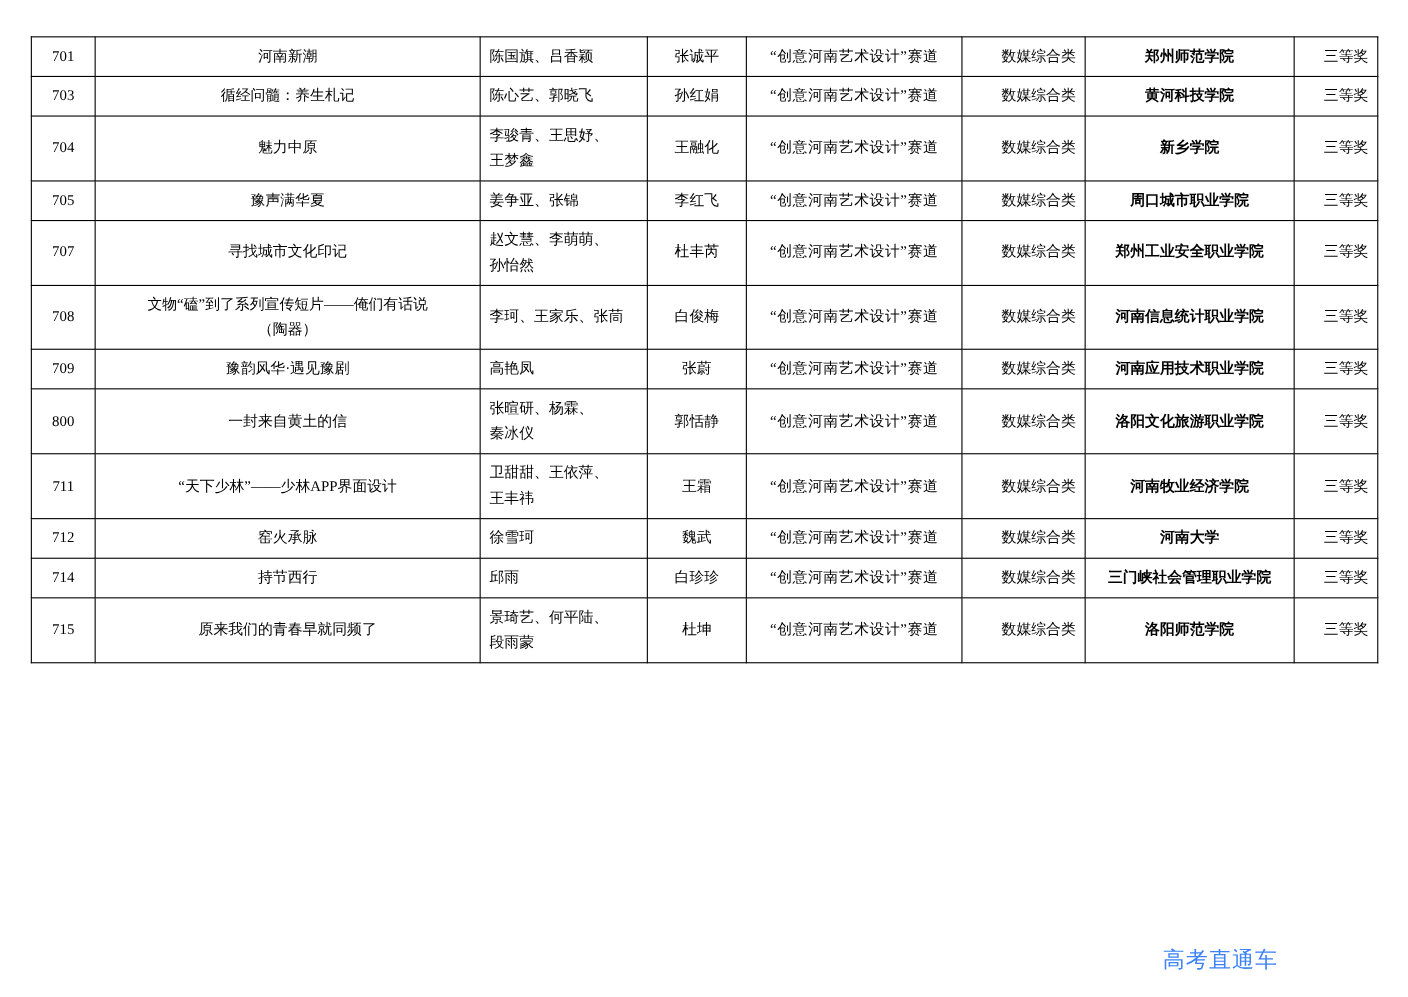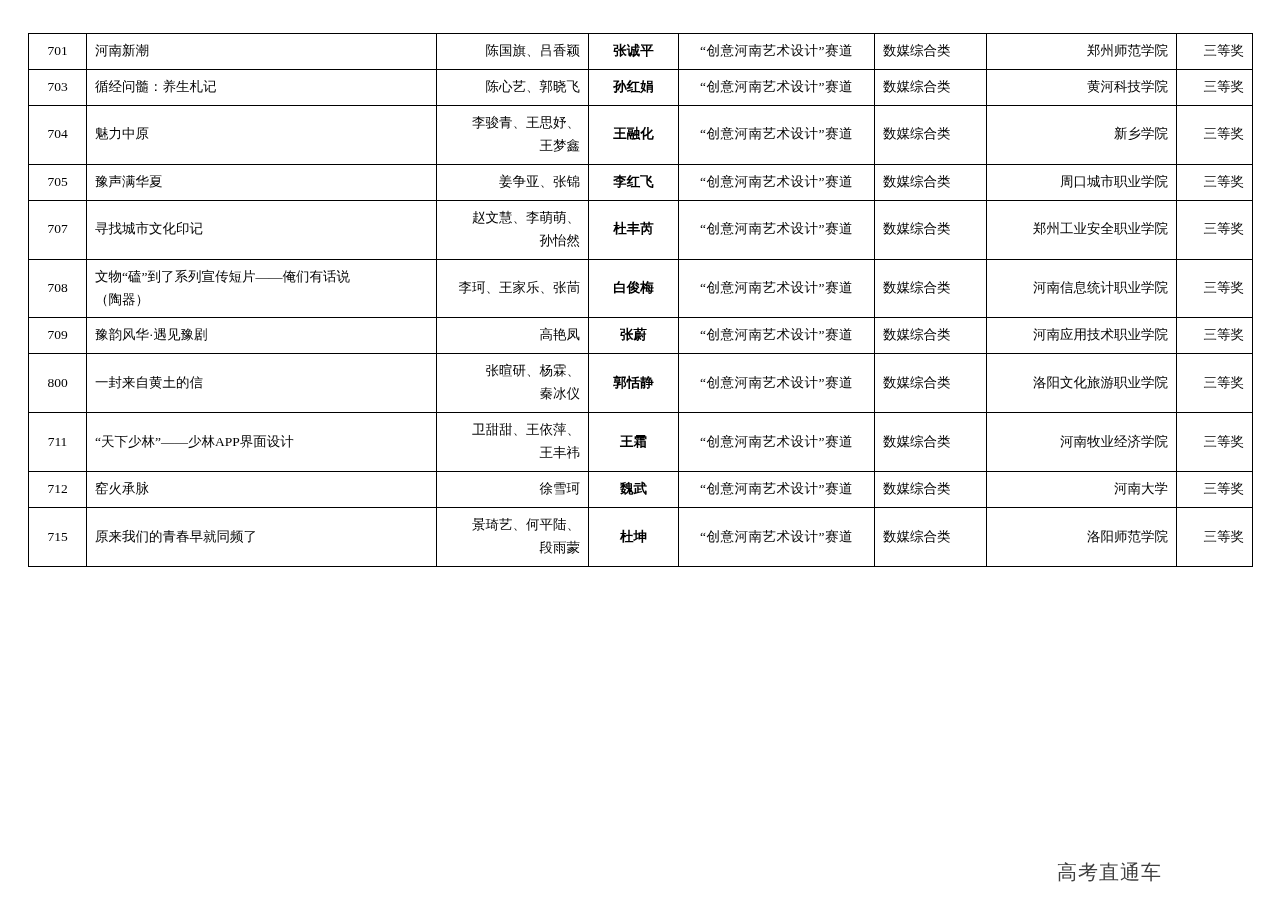--- a/index.html
+++ b/index.html
@@ -45,34 +45,34 @@
   col.c-no    { width: 58px; }
   col.c-title { width: 350px; }
   col.c-author{ width: 152px; }
   col.c-tutor { width: 90px; }
   col.c-track { width: 196px; }
   col.c-cat   { width: 112px; }
   col.c-school{ width: 190px; }
   col.c-award { width: 76px; }
 
   td.no      { text-align: center; }
-  td.title   { text-align: left; padding-left: 12px; }
-  td.author  { text-align: right; padding-left: 10px; }
-  td.tutor   { text-align: center; font-weight: bold; }
+  td.title   { text-align: center; padding-left: 12px; }
+  td.author  { text-align: left; padding-left: 10px; }
+  td.tutor   { text-align: center; }
   td.track   { text-align: center; letter-spacing: 0.5px; }
-  td.cat     { text-align: left; }
-  td.school  { text-align: right; padding-left: 10px; }
+  td.cat     { text-align: right; }
+  td.school  { text-align: center; padding-left: 10px; font-weight: bold; }
   td.award   { text-align: right; }
 
   .watermark {
     position: absolute;
     right: 30px;
     bottom: 20px;
     font-size: 20px;
-    color: #404040;
+    color: #3b82f6;
     font-family: "Liberation Serif", "DejaVu Serif", serif;
     letter-spacing: 1px;
   }
 </style>
 </head>
 <body>
 
 <div class="page">
   <div class="table-wrap">
     <table class="award-table">
@@ -186,20 +186,30 @@
             <td class="no">712</td>
             <td class="title">窑火承脉</td>
             <td class="author">徐雪珂</td>
             <td class="tutor">魏武</td>
             <td class="track">“创意河南艺术设计”赛道</td>
             <td class="cat">数媒综合类</td>
             <td class="school">河南大学</td>
             <td class="award">三等奖</td>
           </tr>
           <tr>
+            <td class="no">714</td>
+            <td class="title">持节西行</td>
+            <td class="author">邱雨</td>
+            <td class="tutor">白珍珍</td>
+            <td class="track">“创意河南艺术设计”赛道</td>
+            <td class="cat">数媒综合类</td>
+            <td class="school">三门峡社会管理职业学院</td>
+            <td class="award">三等奖</td>
+          </tr>
+          <tr>
             <td class="no">715</td>
             <td class="title">原来我们的青春早就同频了</td>
             <td class="author">景琦艺、何平陆、
 段雨蒙</td>
             <td class="tutor">杜坤</td>
             <td class="track">“创意河南艺术设计”赛道</td>
             <td class="cat">数媒综合类</td>
             <td class="school">洛阳师范学院</td>
             <td class="award">三等奖</td>
           </tr>

